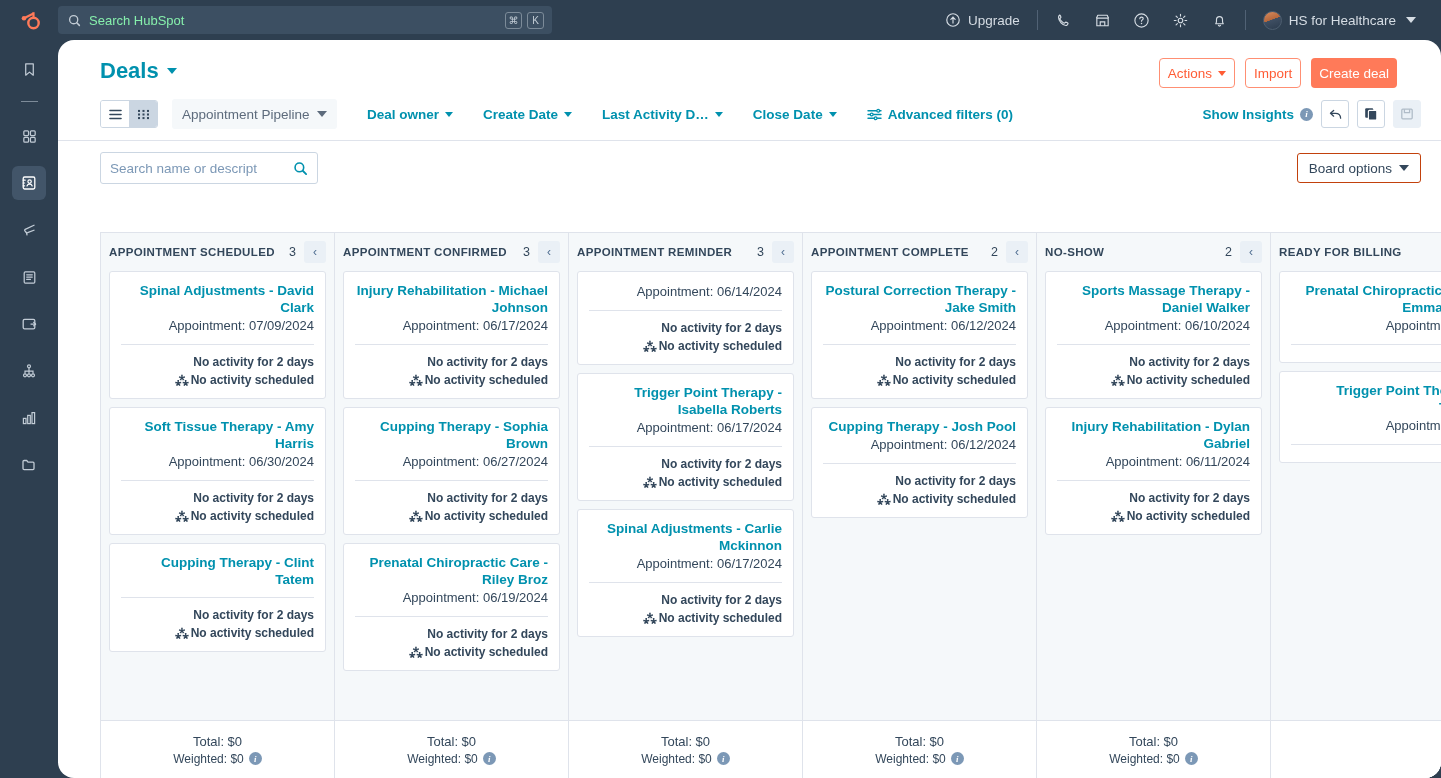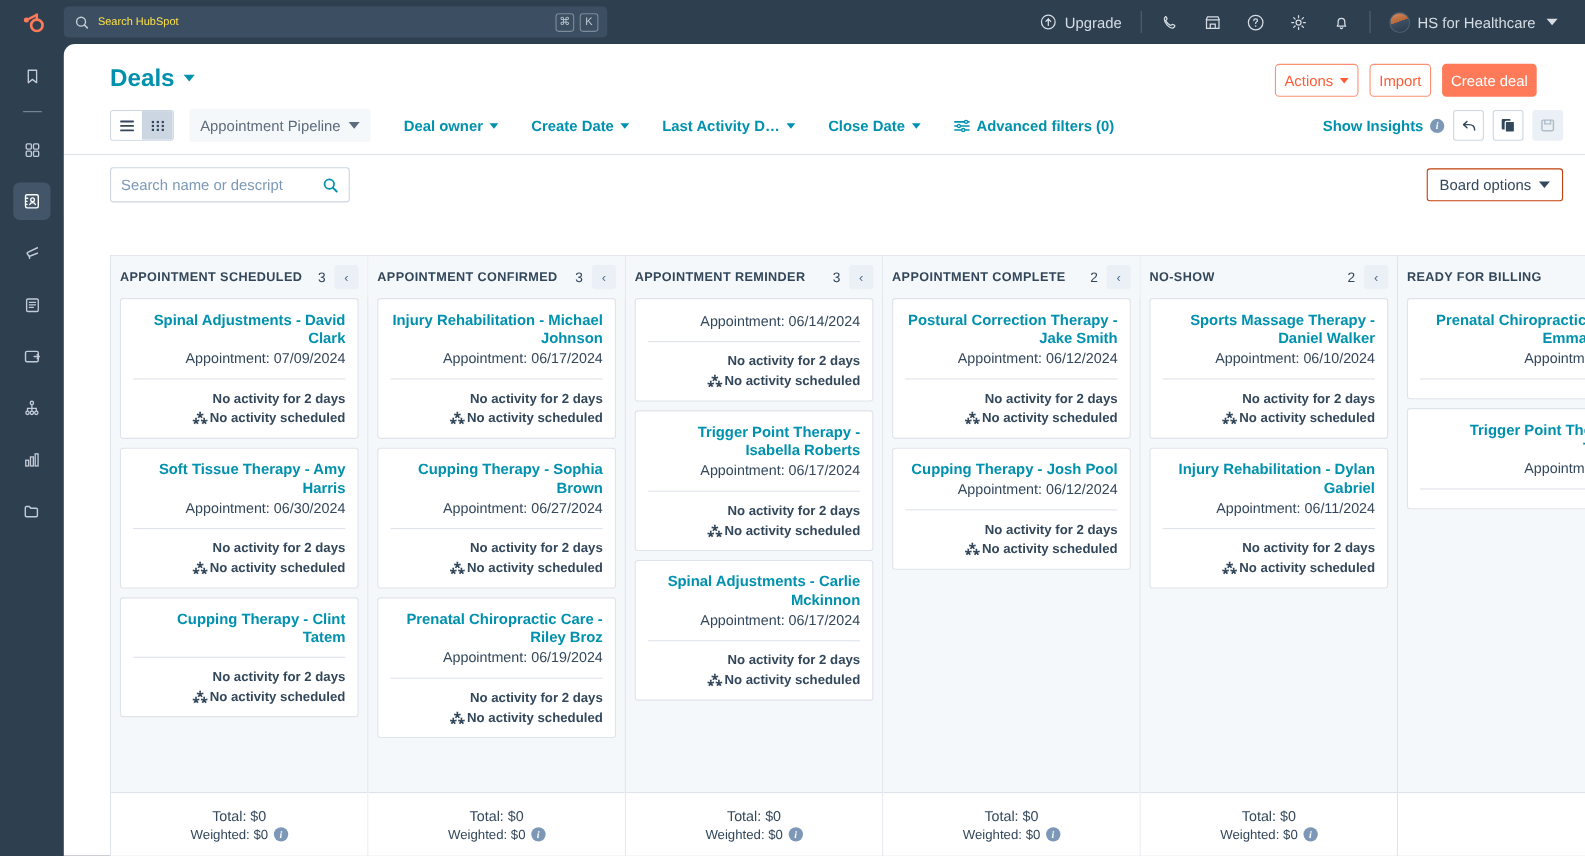--- a/index.html
+++ b/index.html
@@ -12,21 +12,21 @@
   
   #topnav {
     position: absolute; left: 0; top: 0; width: 1441px; height: 40px;
     background: #2e3f50; display: flex; align-items: center;
   }
   #hs-logo { width: 58px; display: flex; align-items: center; justify-content: center; }
   .search-wrap {
     width: 494px; height: 28px; background: #3c4f62; border-radius: 4px;
     display: flex; align-items: center; padding: 0 10px; position: relative;
   }
-  .search-wrap .ph { color: #fde047; font-size: 10px; margin-left: 8px; }
+  .search-wrap .ph { color: #86efac; font-size: 13px; margin-left: 8px; }
   .kbd-group { position: absolute; right: 8px; display: flex; gap: 5px; }
   .kbd {
     border: 1px solid #7c8b99; border-radius: 3px; color: #c3cdd6;
     font-size: 10px; width: 17px; height: 17px;
     display: flex; align-items: center; justify-content: center;
   }
   #topnav-right {
     margin-left: auto; display: flex; align-items: center; gap: 0px;
     padding-right: 14px; height: 40px;
   }
@@ -49,21 +49,21 @@
   .rail-btn {
     width: 34px; height: 34px; border-radius: 6px; margin-bottom: 13px;
     display: flex; align-items: center; justify-content: center; color: #c2ccd6;
   }
   .rail-btn.active { background: #425569; color: #ffffff; }
   .rail-sep { width: 17px; height: 1px; background: #7d8b99; margin: 2px 0 17px 0; }
   
   #canvas {
     position: absolute; left: 58px; top: 40px;
     width: 1383px; height: 738px; background: #ffffff;
-    border-top-left-radius: 10px; overflow: hidden;
+    border-top-left-radius: 10px; overflow: hidden; border-radius: 16px;
   }
   
   #page-head { padding: 18px 44px 0 42px; display: flex; align-items: flex-start; }
   #page-title {
     color: #0091ae; font-size: 22px; font-weight: bold;
     display: flex; align-items: center; gap: 8px;
   }
   .caret-dn {
     width: 0; height: 0; border-left: 5px solid transparent;
     border-right: 5px solid transparent; border-top: 6px solid #0091ae;

